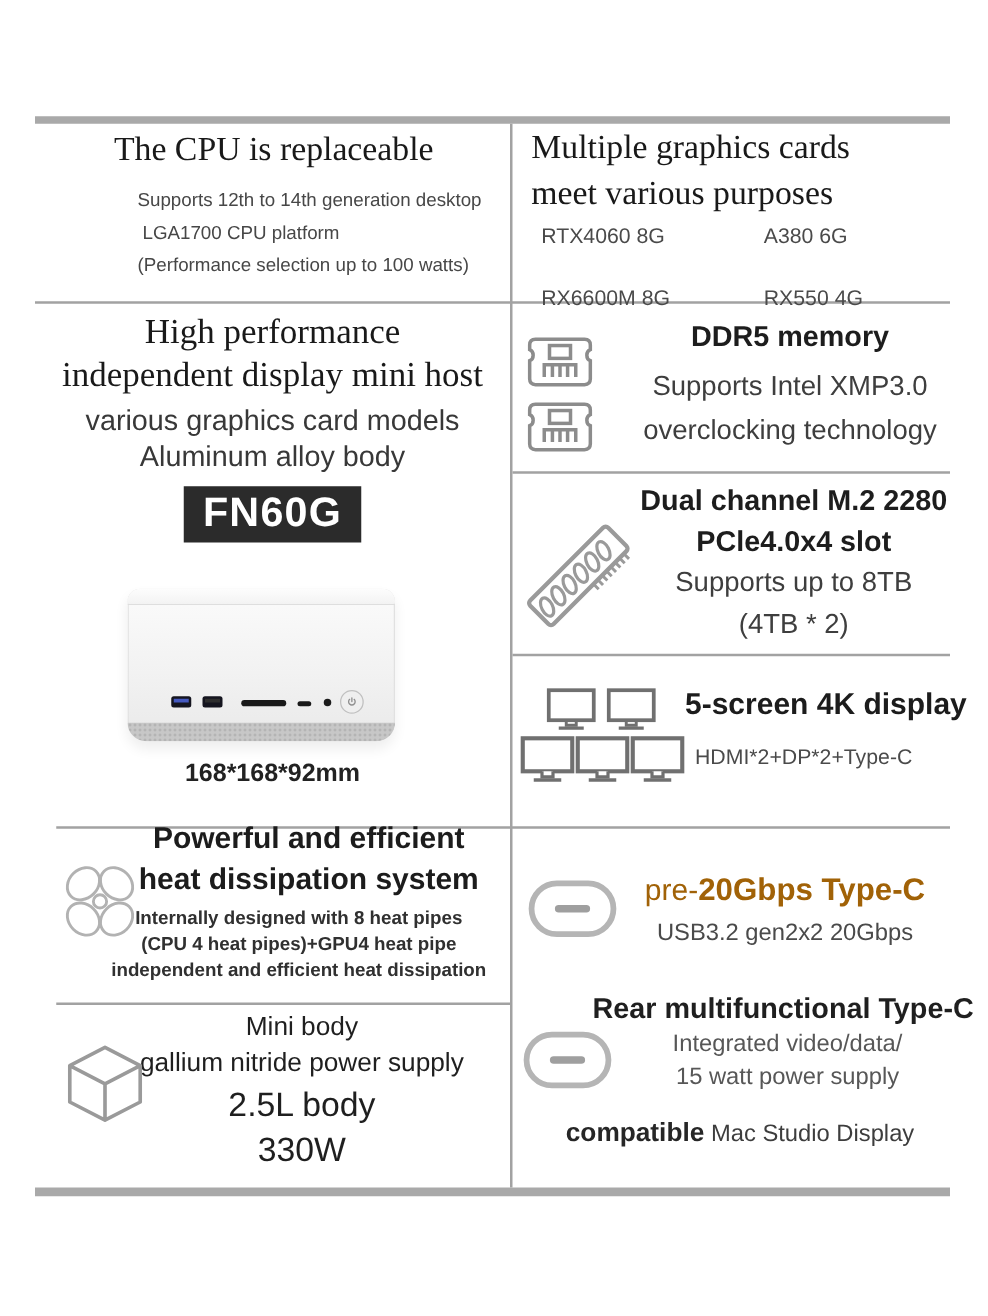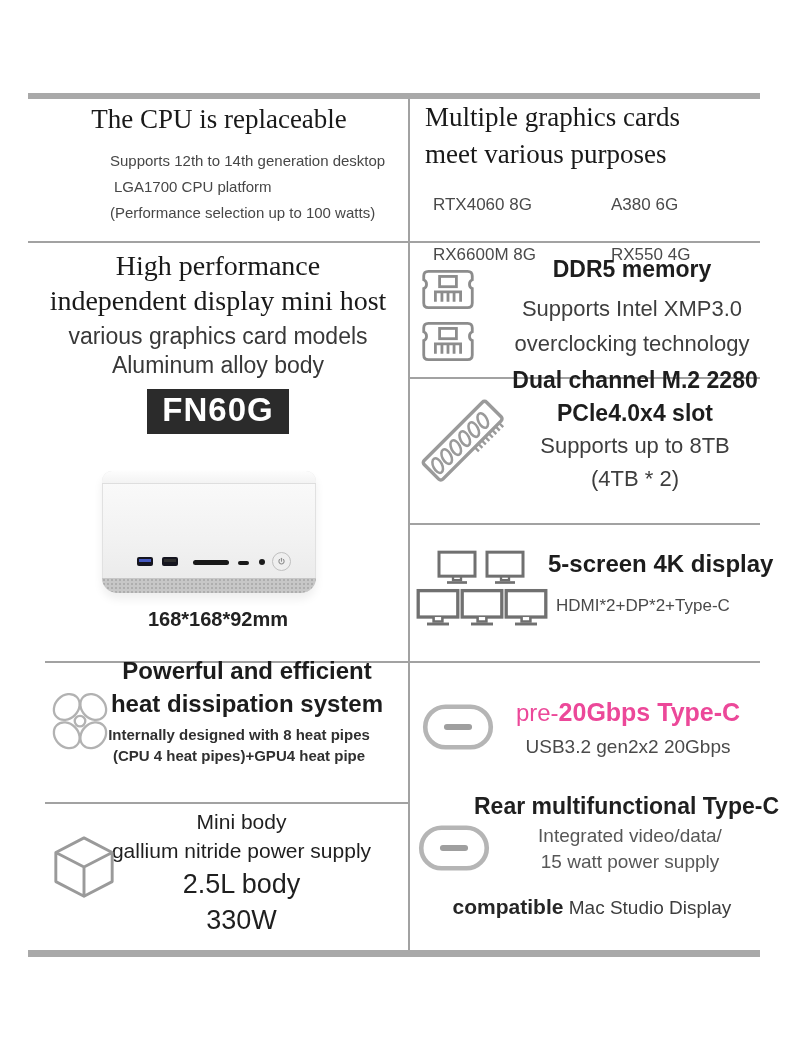--- a/index.html
+++ b/index.html
@@ -29,21 +29,21 @@
   section { position:absolute; }
 
   
   .cpu { left:30px; top:104px; width:378px; text-align:center; }
   .cpu .title { font-size:27px; font-weight:500; color:#191919; margin-bottom:13px; }
   .cpu .desc { text-align:left; padding-left:80px; font-size:15px; color:#474747; line-height:1.72; }
   .cpu .desc .indent { padding-left:4px; }
 
   
   .gpu { left:425px; top:99px; width:345px; }
-  .gpu .title { font-size:27px; font-weight:500; line-height:1.37; color:#191919; margin-bottom:22px; }
+  .gpu .title { font-size:27px; font-weight:500; line-height:1.37; color:#191919; margin-bottom:6px; }
   .gpu .cards { display:grid; grid-template-columns:148px auto; row-gap:7px; font-size:17px; color:#4a4a4a; padding-left:8px;gap:30px; }
 
   
   .host { left:28px; top:248px; width:380px; text-align:center; }
   .host .title { font-size:28px; font-weight:500; line-height:1.26; color:#191919; }
   .host .sub { font-size:23px; line-height:1.27; color:#383838; margin-top:3px; font-weight:500; }
   .badge { display:inline-block; margin-top:9px; background:#2b2b2b; color:#fff; font-size:33px; font-weight:700; padding:2px 15px 5px; letter-spacing:1px; }
 
   
   .device { position:relative; width:214px; height:122px; margin:37px 0 0 74px;
@@ -69,21 +69,21 @@
   .caption { margin-top:15px; font-size:20px; font-weight:700; color:#222; }
 
   
   .memory { left:420px; top:256px; width:350px; display:flex; }
   .memory .icons { width:74px; display:flex; flex-direction:column; gap:5px; padding-top:10px; }
   .memory .text { flex:1; text-align:center; }
   .memory .title { font-size:23px; font-weight:700; color:#1d1d1d; margin-bottom:9px; }
   .memory .line { font-size:22px; color:#3e3e3e; line-height:1.58; }
 
   
-  .storage { left:414px; top:364px; width:356px; }
+  .storage { left:414px; top:384px; width:356px; }
   .storage .ssd { position:absolute; left:-2px; top:26px; width:102px; height:102px; }
   .storage .text { margin-left:86px; text-align:center; }
   .storage .b { font-size:23px; font-weight:700; color:#1d1d1d; line-height:1.42; }
   .storage .r { font-size:22px; color:#3e3e3e; line-height:1.5; }
 
   
   .displaysec { left:414px; top:540px; width:356px; height:112px; }
   .monitors { position:absolute; left:0; top:10px; width:140px; height:92px; }
   .mon { position:absolute; }
   .m-t1 { left:23px; top:0; width:40px; height:35px; }
@@ -102,21 +102,21 @@
 
   
   .bodysec { left:30px; top:808px; width:378px; text-align:center; padding-left:45px; color:#1f1f1f; }
   .bodysec .cube { position:absolute; left:18px; top:26px; width:72px; height:68px; }
   .bodysec .l-sm { font-size:21px; font-weight:500; line-height:1.38; }
   .bodysec .l-lg { font-size:27px; font-weight:500; line-height:1.35; }
 
   
   .tcf { left:414px; top:688px; width:356px; }
   .tcf .tc { position:absolute; left:8px; top:14px; width:72px; height:50px; }
-  .tcf .title { margin-left:88px; width:252px; text-align:center; margin-top:10px; font-size:24px; color:#ec4899; white-space:nowrap; }
+  .tcf .title { margin-left:88px; width:252px; text-align:center; margin-top:10px; font-size:24px; color:#a16207; white-space:nowrap; }
   .tcf .title b { font-size:25px; }
   .tcf .sub { margin-left:88px; width:252px; text-align:center; font-size:19px; color:#4a4a4a; margin-top:9px; }
 
   
   .tcr { left:414px; top:793px; width:356px; }
   .tcr .tc { position:absolute; left:4px; top:30px; width:72px; height:50px; }
   .tcr .title { margin-left:60px; width:296px; text-align:center; font-size:23px; font-weight:600; color:#1f1f1f; white-space:nowrap; }
   .tcr .mid { margin-left:96px; width:240px; text-align:center; font-size:19px; color:#575757; line-height:1.35; margin-top:3px; }
   .tcr .compat { text-align:center; margin-top:21px; color:#3d3d3d; font-size:19px; }
   .tcr .compat b { font-size:21px; color:#262626; }
@@ -271,20 +271,21 @@
       <ellipse cx="58" cy="58" rx="16" ry="13" transform="rotate(-45 58 58)" stroke="#b2b2b2" stroke-width="2.6" fill="#fff"></ellipse>
       <circle cx="43" cy="42" r="6" stroke="#b2b2b2" stroke-width="2.6" fill="#fff"></circle>
     </svg>
     <div class="title">
       <div>Powerful and efficient</div>
       <div>heat dissipation system</div>
     </div>
     <div class="desc">
       <div>Internally designed with 8 heat pipes</div>
       <div>(CPU 4 heat pipes)+GPU4 heat pipe</div>
+      <div>independent and efficient heat dissipation</div>
     </div>
   </section>
 
   <section class="bodysec">
     <svg class="cube" viewBox="0 0 72 70">
       <path d="M36 4 L65 19 V49 L36 64 L7 49 V19 Z M7 19 L36 34 L65 19 M36 34 V64" stroke="#9a9a9a" stroke-width="3" fill="none" stroke-linejoin="round"></path>
     </svg>
     <div class="l-sm">Mini body</div>
     <div class="l-sm">gallium nitride power supply</div>
     <div class="l-lg">2.5L body</div>

